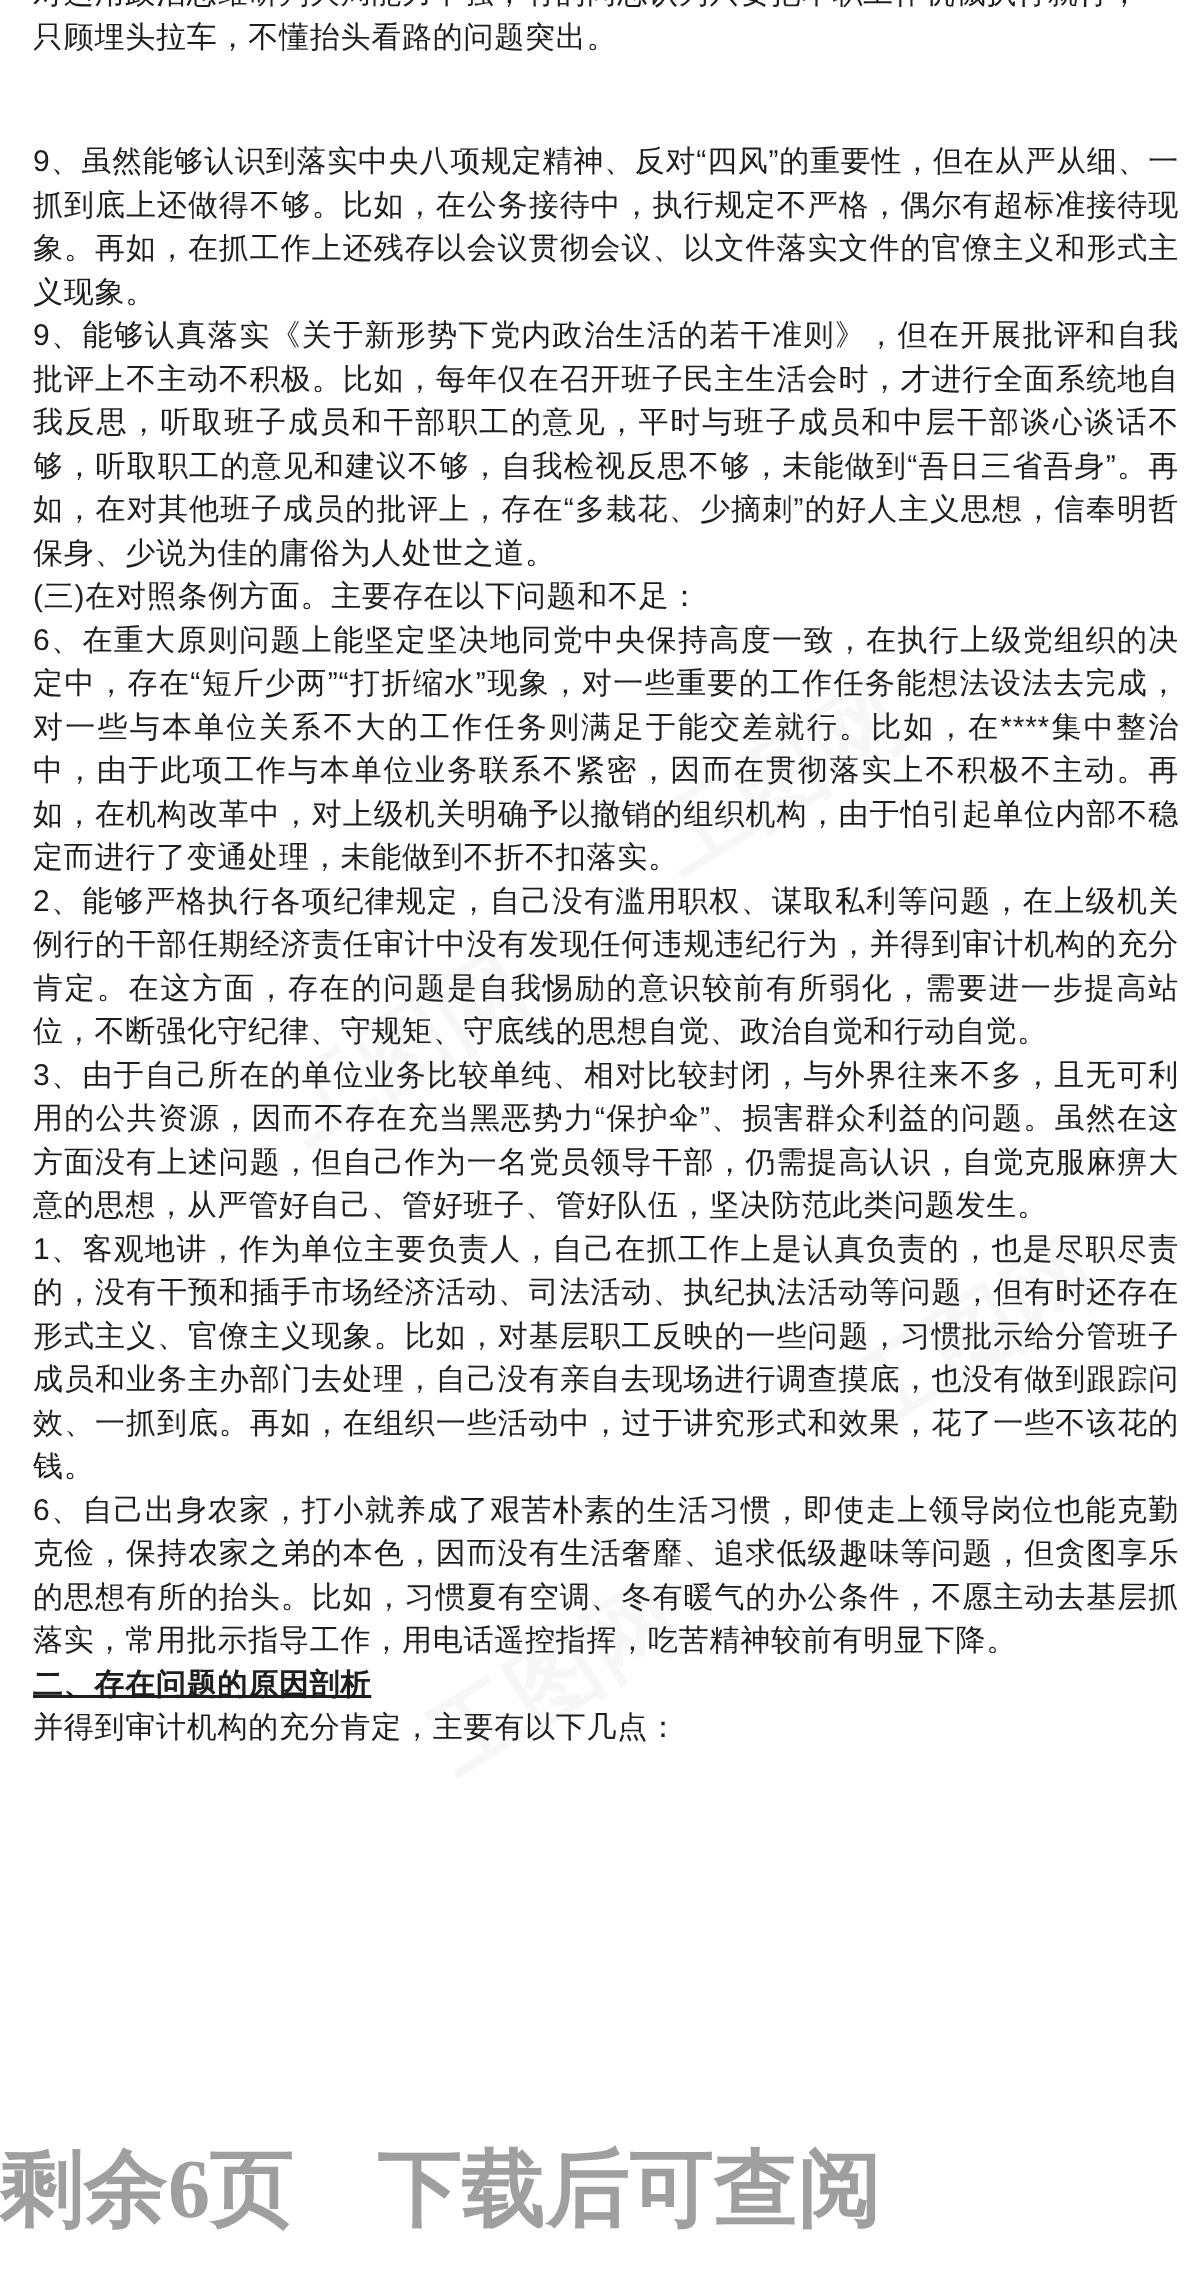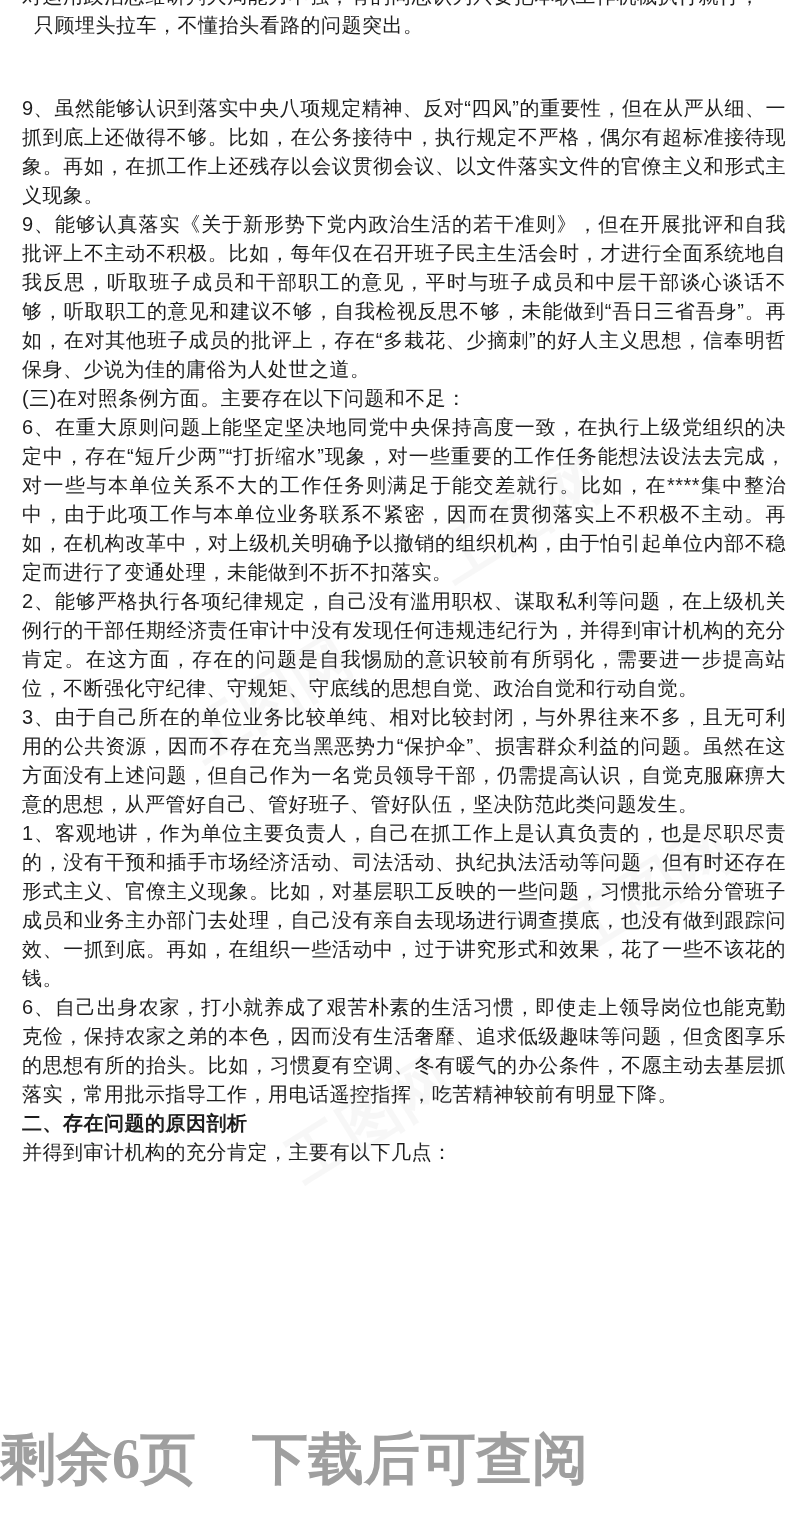--- a/index.html
+++ b/index.html
@@ -16,22 +16,22 @@
     padding: 0 14px 0 22px;
     color: #1e1e1e;
     font-size: 20px;
     line-height: 29px;
     text-align: justify;
     letter-spacing: 0.5px;
     z-index: 2;
   }
   .para { margin: 0; }
   .para-clipped { margin-top: -18px; }
-  .gap-after { margin-bottom: 54px; margin-left: 12px; }
-  .bold { font-weight: bold; }
+  .gap-after { margin-bottom: 54px; }
+  .bold { font-weight: bold; text-decoration: underline; }
   .watermark-layer {
     position: absolute;
     inset: 0;
     z-index: 1;
     pointer-events: none;
   }
   .watermark {
     position: absolute;
     font-size: 60px;
     color: #8a8a8a;

